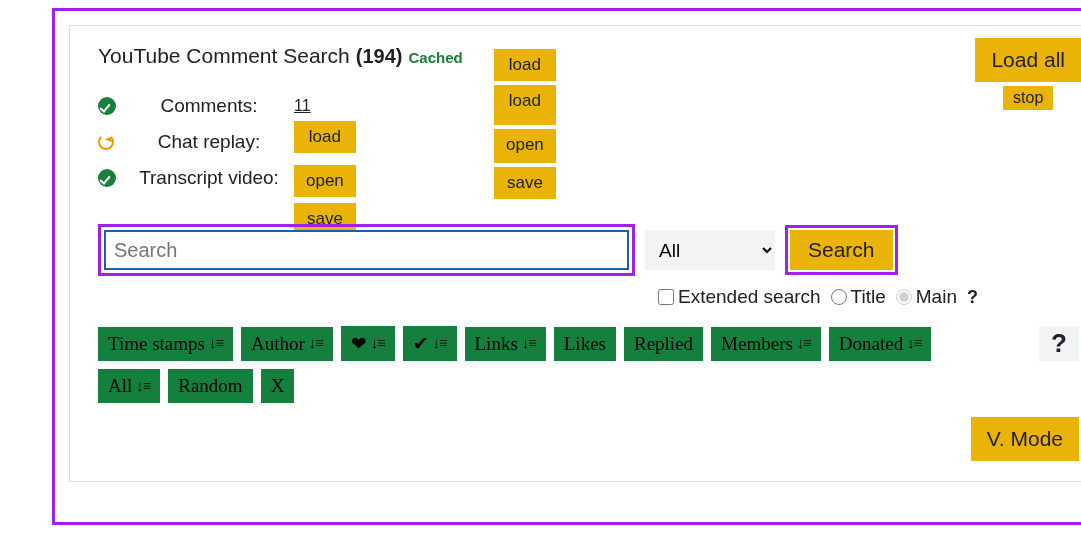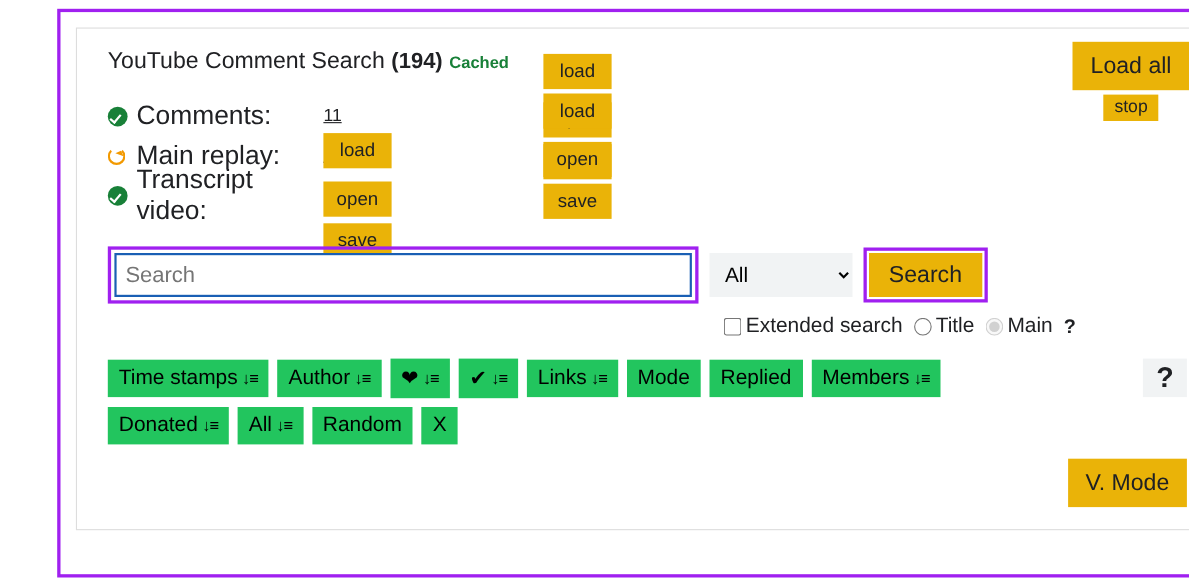--- a/index.html
+++ b/index.html
@@ -49,21 +49,21 @@
     .btn-lg { font-size: 21px; padding: 10px 16px; }
     .btn-sm { font-size: 16px; padding: 3px 10px; }
     .stats { margin-bottom: 28px; }
     .stat-row {
       display: flex;
       align-items: center;
       height: 36px;
       gap: 0;
     }
     .stat-icon { width: 26px; display:flex; align-items:center; }
-    .stat-label { width: 170px; font-size: 24px; }
+    .stat-label { width: 170px; font-size: 19px; text-align: center; }
     .stat-value { width: 200px; font-size: 16px; text-decoration: underline; }
     .stat-actions { display:flex; gap: 6px; flex-direction: column; }
     .icon-ok {
       width: 18px; height: 18px; border-radius: 50%;
       background: #188038; position: relative; display:inline-block;
     }
     .icon-ok::after {
       content:''; position:absolute; left:4px; top:5px;
       width:4px; height:8px; border:solid #fff; border-width:0 2.5px 2.5px 0;
       transform: rotate(40deg);
@@ -99,22 +99,22 @@
       display:flex; align-items:center; gap: 10px; margin-left: 560px;
       font-size: 19px; margin-bottom: 18px;
     }
     .options-row label { display:flex; align-items:center; gap:4px; }
     .q-mark { font-weight:bold; font-size:18px; }
     .sort-row {
       display:flex; flex-wrap:wrap; gap:8px; align-items:center;
       max-width: 840px;
     }
     .sort-btn {
-      background:#22c55e; border:none; font-size:19px;
-      padding: 6px 10px; cursor:pointer; display:inline-flex; align-items:center; gap:4px;
+      background:#15803d; border:none; font-size:19px;
+      padding: 6px 10px; cursor:pointer; display:inline-flex; align-items:center; gap:4px;font-family:Liberation Serif, serif;
     }
     .sort-glyph { font-size: 15px; letter-spacing:-1px;}
     .help-btn {
       position:absolute; right: 20px; top: 300px;
       font-size: 26px; font-weight:bold; background:#f1f3f4;
       padding: 2px 12px;
     }
     .vmode {
       position:absolute; right: 20px; bottom: 20px;
     }
@@ -148,21 +148,21 @@
           <button class="btn">load</button>
           <span style="width:14px"></span>
           <button class="btn">open</button>
           <button class="btn">save</button>
         </span>
       </div>
       <div class="stat-row">
         <span class="stat-icon">
             <span class="icon-reload"></span>
           </span>
-        <span class="stat-label">Main replay:</span>
+        <span class="stat-label">Chat replay:</span>
         <span class="stat-value">0</span>
         <span class="stat-actions">
           <button class="btn">load</button>
           <span style="width:14px"></span>
           <button class="btn">open</button>
           <button class="btn">save</button>
         </span>
       </div>
       <div class="stat-row">
         <span class="stat-icon">
@@ -221,21 +221,21 @@
         </button>
       <button class="sort-btn">
           <span>✔</span> 
           <span class="sort-glyph">↓≡</span>
         </button>
       <button class="sort-btn">
           <span>Links</span> 
           <span class="sort-glyph">↓≡</span>
         </button>
       <button class="sort-btn">
-          <span>Mode</span>
+          <span>Likes</span>
         </button>
       <button class="sort-btn">
           <span>Replied</span>
         </button>
       <button class="sort-btn">
           <span>Members</span> 
           <span class="sort-glyph">↓≡</span>
         </button>
       <button class="sort-btn">
           <span>Donated</span> 

